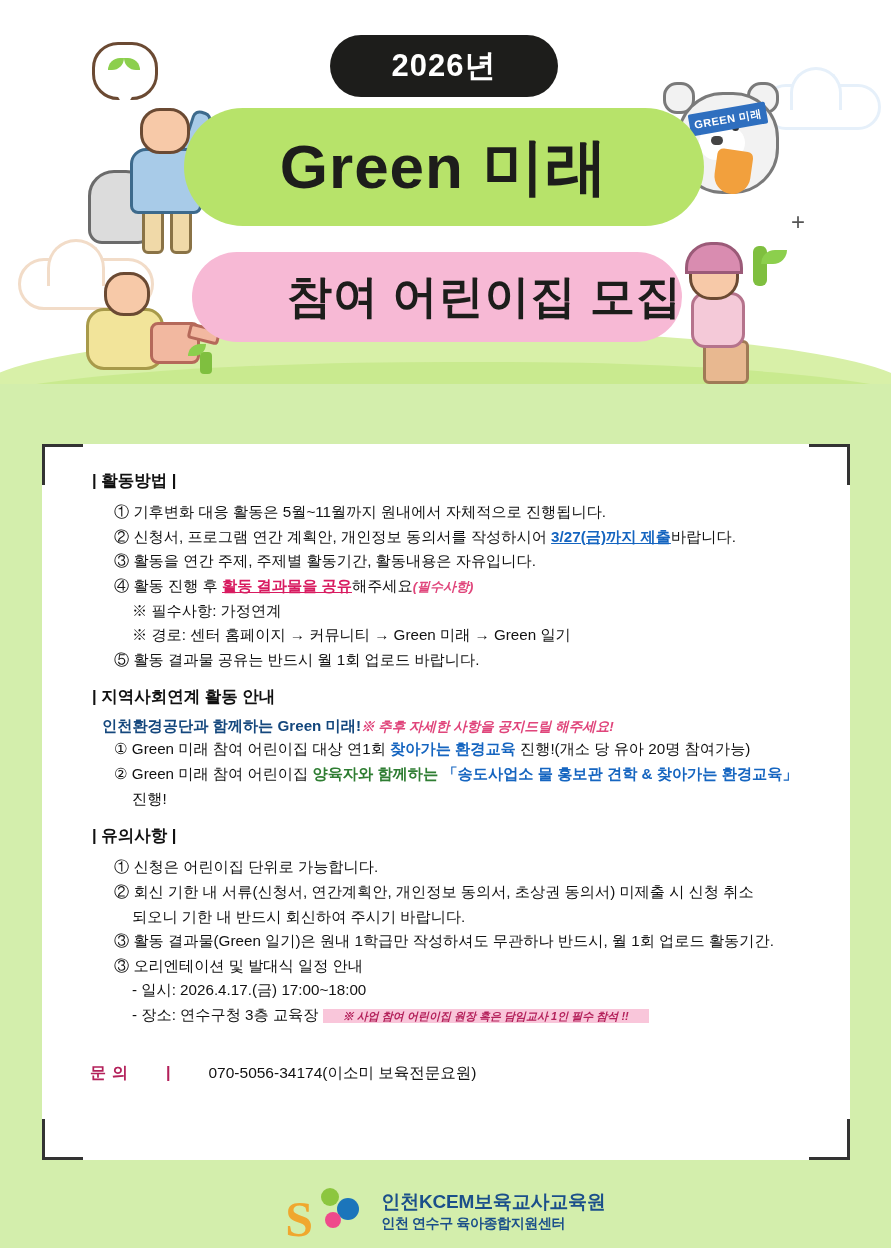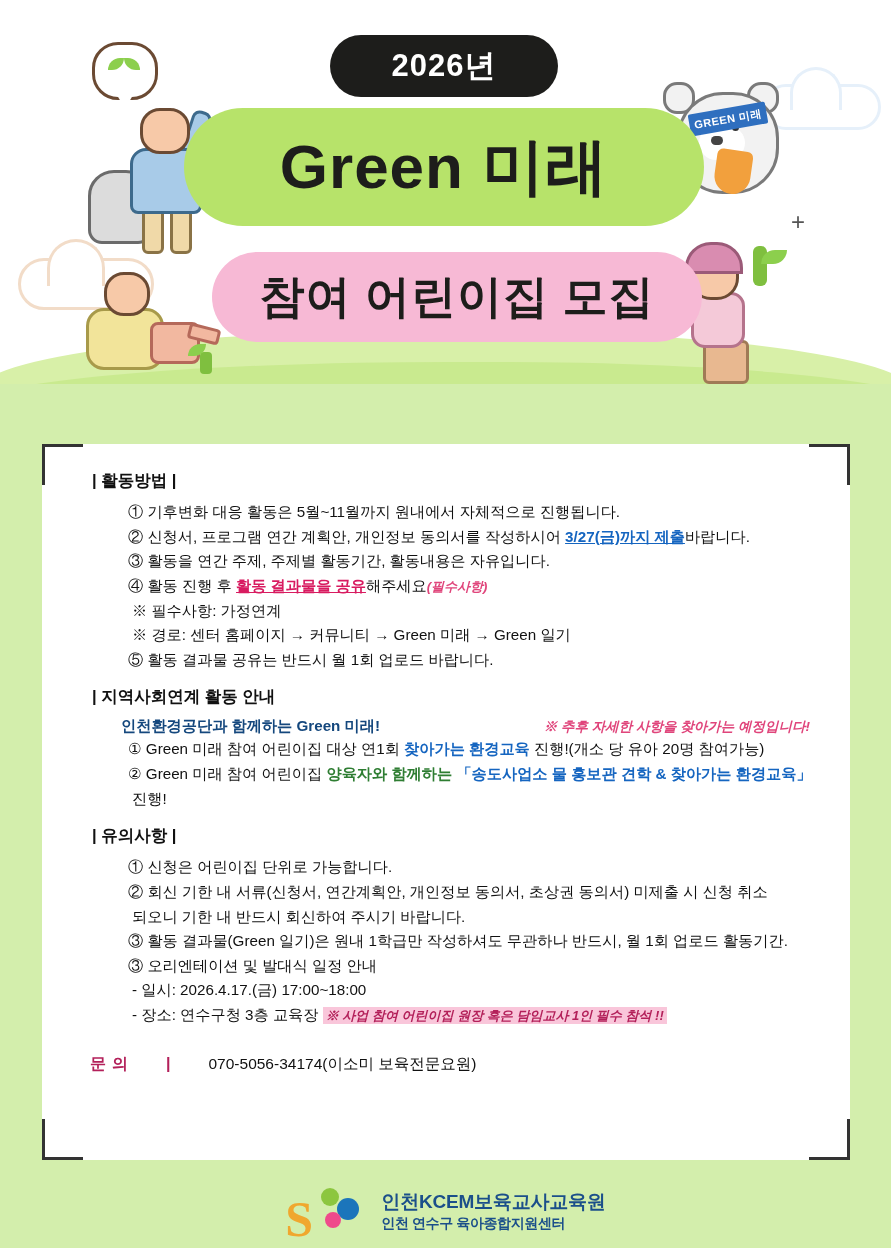--- a/index.html
+++ b/index.html
@@ -104,25 +104,25 @@
     font-size: 62px;
     font-weight: bold;
     color: #1d1d1b;
     letter-spacing: 1px;
     line-height: 1;
   }
 
   
   .title-pink {
     position: absolute;
-    left: 212px; top: 252px;
+    left: 192px; top: 252px;
     width: 490px; height: 90px;
     background: #f7b9d5;
     border-radius: 46px;
-    display: flex; align-items: center; justify-content: center;
+    display: flex; align-items: center; justify-content: flex-end;
     z-index: 4;
   }
   .title-pink span {
     font-size: 45px;
     font-weight: bold;
     color: #1d1d1b;
     letter-spacing: 1px;
   }
 
   
@@ -229,21 +229,21 @@
     font-size: 16.5px;
     font-weight: bold;
     color: #111;
     margin: 14px 0 8px 12px;
   }
   .sec-title.first { margin-top: 0; }
 
   .line {
     font-size: 15.2px;
     line-height: 1.62;
-    margin-left: 48px;
+    margin-left: 34px;
     color: #111;
     white-space: nowrap;
   }
   .line.indent { margin-left: 52px; }
 
   .u-red {
     color: #d81b60;
     text-decoration: underline;
     font-weight: bold;
   }
@@ -264,37 +264,37 @@
   .note-red {
     color: #e0457b;
     font-weight: bold;
     font-size: 13.5px;
     font-style: italic;
   }
 
   .row-between {
     display: flex;
     align-items: baseline;
-    justify-content: space-between;
-    margin-left: 41px;
+    justify-content: flex-start;
+    margin-left: 22px;
     margin-right: 6px;
   }
   .row-between .left { font-size: 15.2px; font-weight: bold; color:#14477d;}
 
   .hl-pink {
     background: #f9c6da;
-    padding: 1px 3px;
+    padding: 1px 20px;
     font-style: italic;
     font-weight: bold;
     color: #b3205a;
-    font-size: 13px;
+    font-size: 11px;
   }
 
   .contact {
-    margin-top: 26px;
+    margin-top: 35px;
     margin-left: 10px;
     display: flex;
     align-items: center;
     font-size: 16px;
   }
   .contact .label {
     font-weight: bold;
     color: #b3205a;
     letter-spacing: 6px;
     margin-right: 32px;
@@ -429,21 +429,21 @@
           <div class="line">
             <span>⑤ 활동 결과물 공유는 반드시 월 1회 업로드 바랍니다.</span>
           </div>
         </div>
 
         <div class="sec">
           <div class="sec-title">| 지역사회연계 활동 안내</div>
 
           <div class="row-between">
             <div class="left">인천환경공단과 함께하는 Green 미래!</div>
-            <div class="note-red">※ 추후 자세한 사항을 찾아가는 예정입니다!</div>
+            <div class="note-red">※ 추후 자세한 사항을 공지드릴 해주세요!</div>
           </div>
 
           <div class="line">
             ① Green 미래 참여 어린이집 대상 연1회 <span class="blue-b">찾아가는 환경교육</span> 진행!(개소 당 유아 20명 참여가능)
           </div>
 
           <div class="line">
             ② Green 미래 참여 어린이집 <span class="green-b">양육자와 함께하는</span> <span class="blue-b">「송도사업소 물 홍보관 견학 &amp; 찾아가는 환경교육」</span>
           </div>
 

